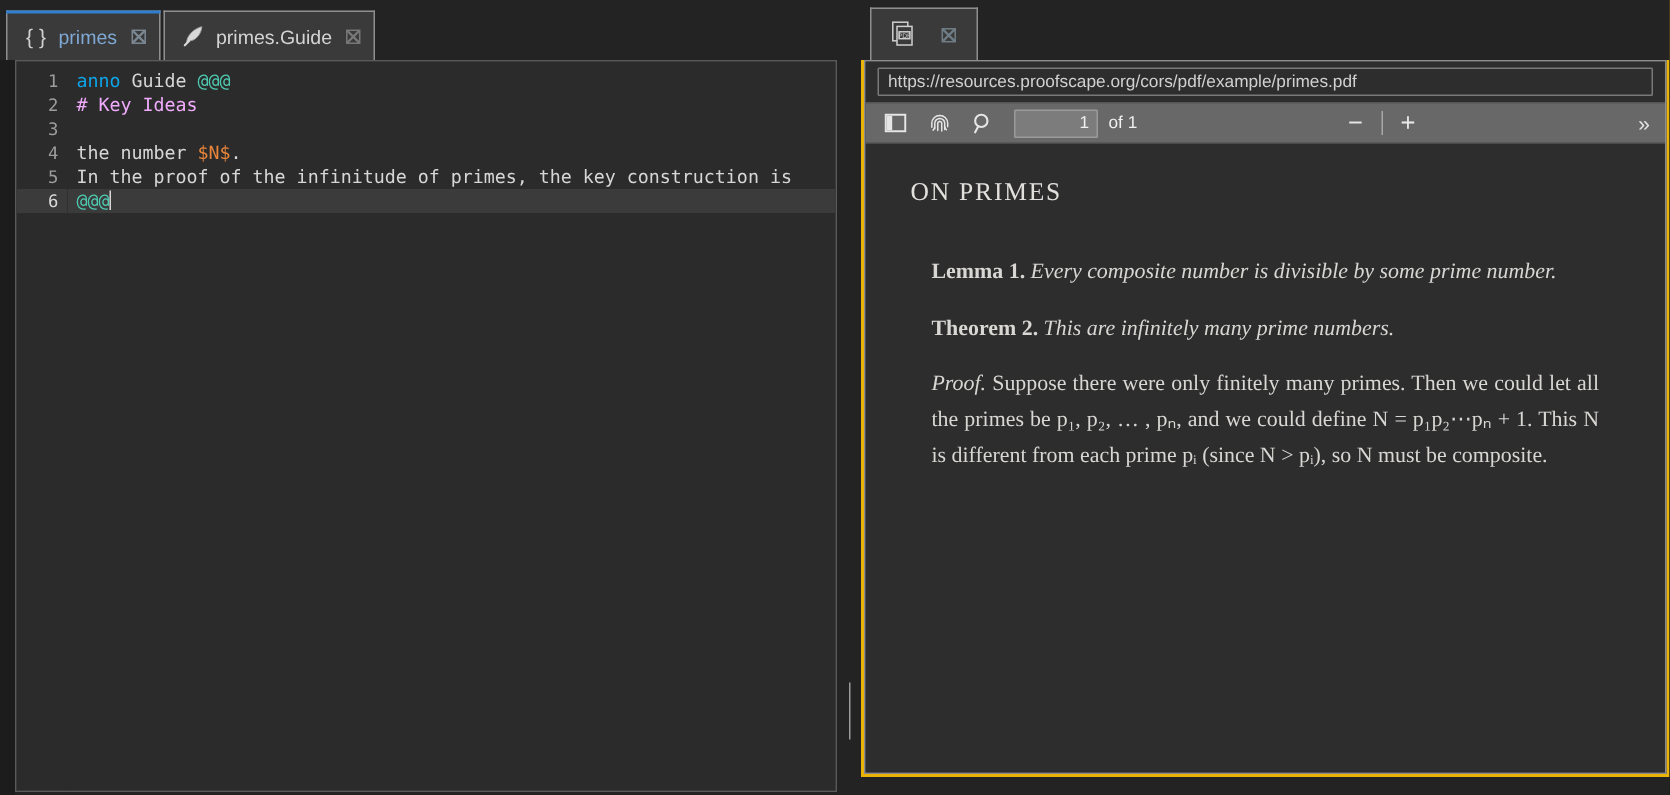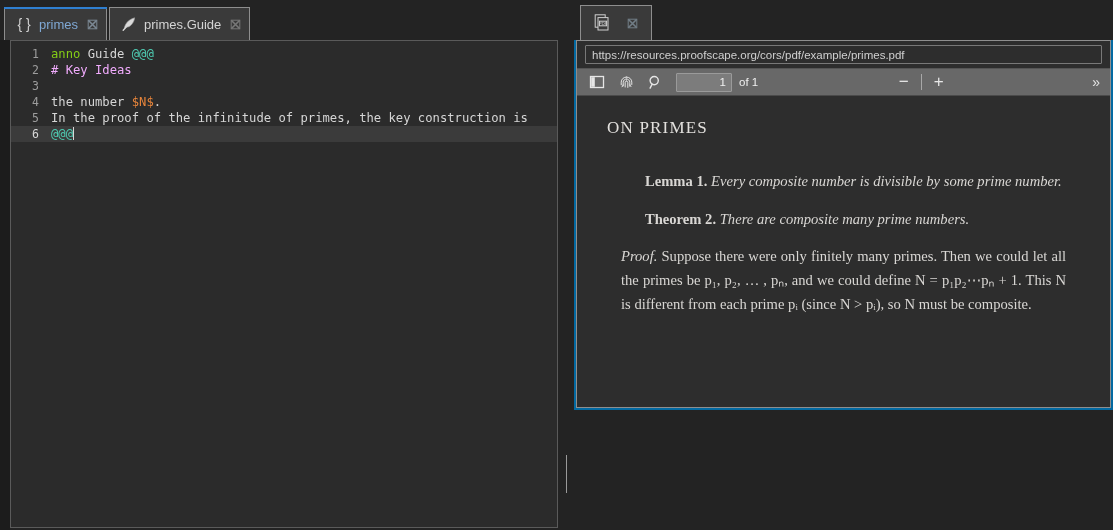--- a/index.html
+++ b/index.html
@@ -156,21 +156,21 @@
     white-space: pre;
     padding-left: 6px;
   }
   .code .cline.active-line {
     background: #3b3b3b;
   }
   .gutter .lnum.active-line {
     background: #3b3b3b;
     color: #d8d8d8;
   }
-  .tok-kw   { color: #84cc16; }
+  .tok-kw   { color: #0ea5e9; }
   .tok-cmt  { color: #f0abfc; }
   .tok-at   { color: #4ec9b0; }
   .tok-math { color: #e8853b; }
   .caret {
     display: inline-block;
     width: 1px;
     height: 13px;
     background: #d8d8d8;
     vertical-align: -2px;
     margin-left: 0px;
@@ -195,22 +195,22 @@
     left: 6px;
     top: 455px;
     width: 1px;
     height: 38px;
     background: #9a9a9a;
   }
 
   
   .right-panel {
     flex: 1 1 auto;
-    height: 410px;
-    background: #0369a1;
+    height: 518px;
+    background: #eab308;
     display: flex;
     flex-direction: column;
     box-sizing: border-box;
     position: relative;
   }
   .pdf-tabbar {
     height: 40px;
     flex: 0 0 40px;
     background: #232323;
     display: flex;
@@ -370,21 +370,21 @@
     font-family: "Liberation Serif", serif;
   }
   .blk {
     font-size: 14.6px;
     line-height: 1.62;
     margin: 0 0 14px 0;
     text-align: justify;
     padding: 0 14px;
     color: #d9d7d4;
   }
-  .blk .lead { font-weight: bold; margin-left: 24px; }
+  .blk .lead { font-weight: bold; }
   .blk .it { font-style: italic; }
   .proof-para { text-indent: 0; }
   .proof-para2 { text-indent: 22px; position: relative; }
   .qed {
     display: inline-block;
     width: 9px; height: 9px;
     border: 1px solid #c9c7c4;
     float: right;
     margin-top: 9px;
   }
@@ -531,21 +531,21 @@
         <div class="page-inner">
           <div class="doc-title">ON PRIMES</div>
 
           <div class="blk">
             <span class="lead">Lemma 1.</span>
             <span class="it">Every composite number is divisible by some prime number.</span>
           </div>
 
           <div class="blk">
             <span class="lead">Theorem 2.</span>
-            <span class="it">There are composite many prime numbers.</span>
+            <span class="it">This are infinitely many prime numbers.</span>
           </div>
 
           <div class="blk proof-para">
             <span class="it">Proof.</span>
             <span>Suppose there were only finitely many primes. Then we could let all the primes be p₁, p₂, … , pₙ, and we could define N = p₁p₂⋯pₙ + 1. This N is different from each prime pᵢ (since N &gt; pᵢ), so N must be composite.</span>
           </div>
 
         </div>
       </div>
     </div>

